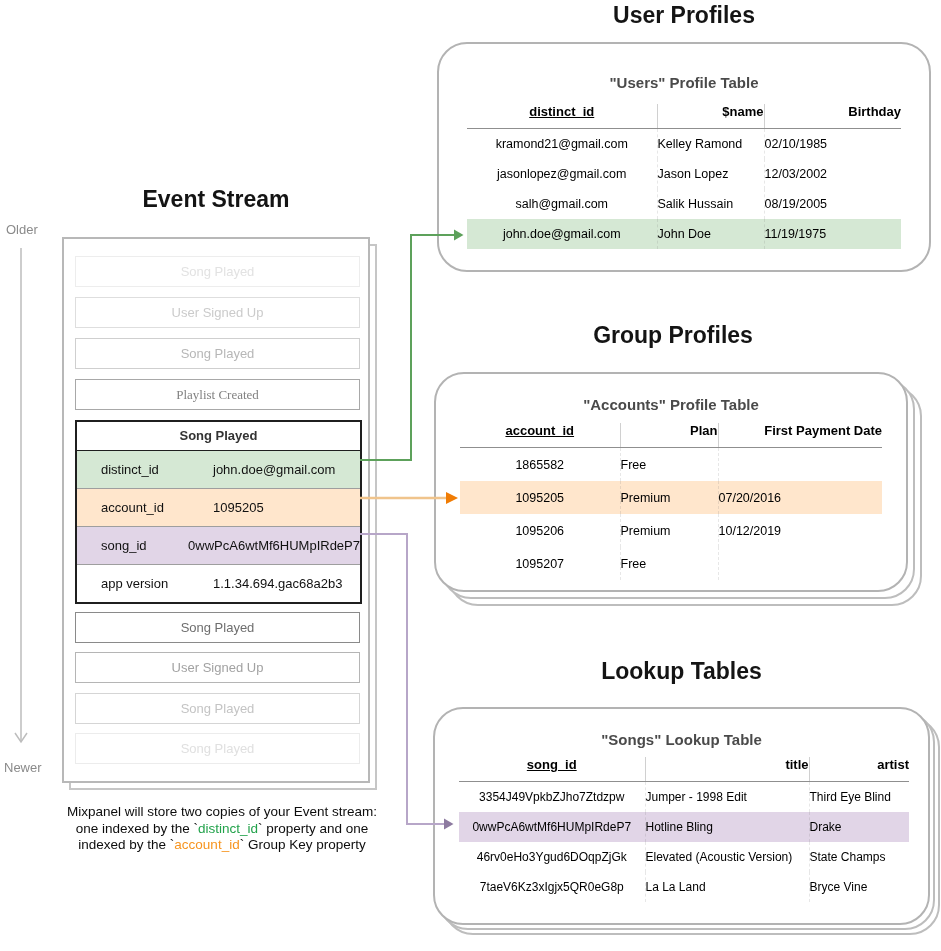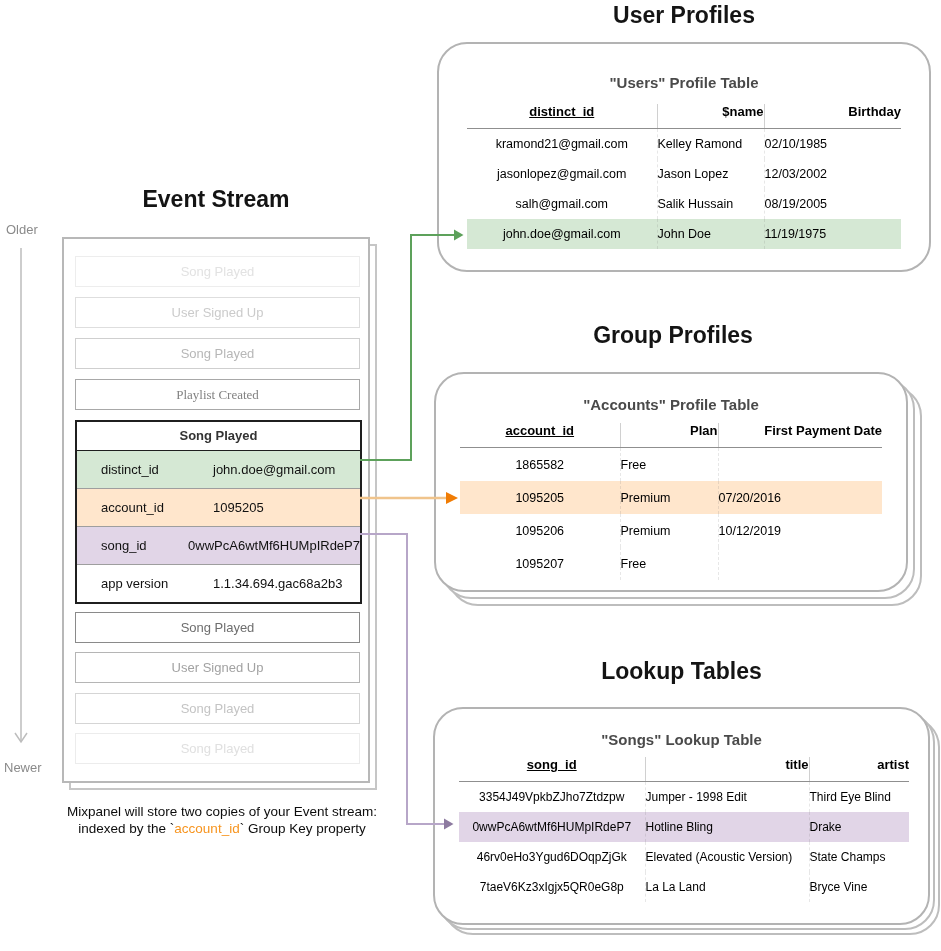--- a/index.html
+++ b/index.html
@@ -240,20 +240,21 @@
             <td>La La Land</td>
             <td>Bryce Vine</td>
           </tr>
         </tbody>
       </table>
     </div>
   </div>
 
   <div id="caption">
     <div><span>Mixpanel will store two copies of your Event stream:</span></div>
+    <div><span>one indexed by the `</span><span class="cap-green">distinct_id</span><span>` property and one</span></div>
     <div><span>indexed by the `</span><span class="cap-orange">account_id</span><span>` Group Key property</span></div>
   </div>
 
   <svg id="overlay" width="941" height="951" viewBox="0 0 941 951">
 
     <g>
       <line x1="21" y1="248" x2="21" y2="742" stroke="#bdbdbd" stroke-width="1.5"></line>
       <polyline points="15,733 21,742 27,733" fill="none" stroke="#bdbdbd" stroke-width="1.5"></polyline>
     </g>
 

